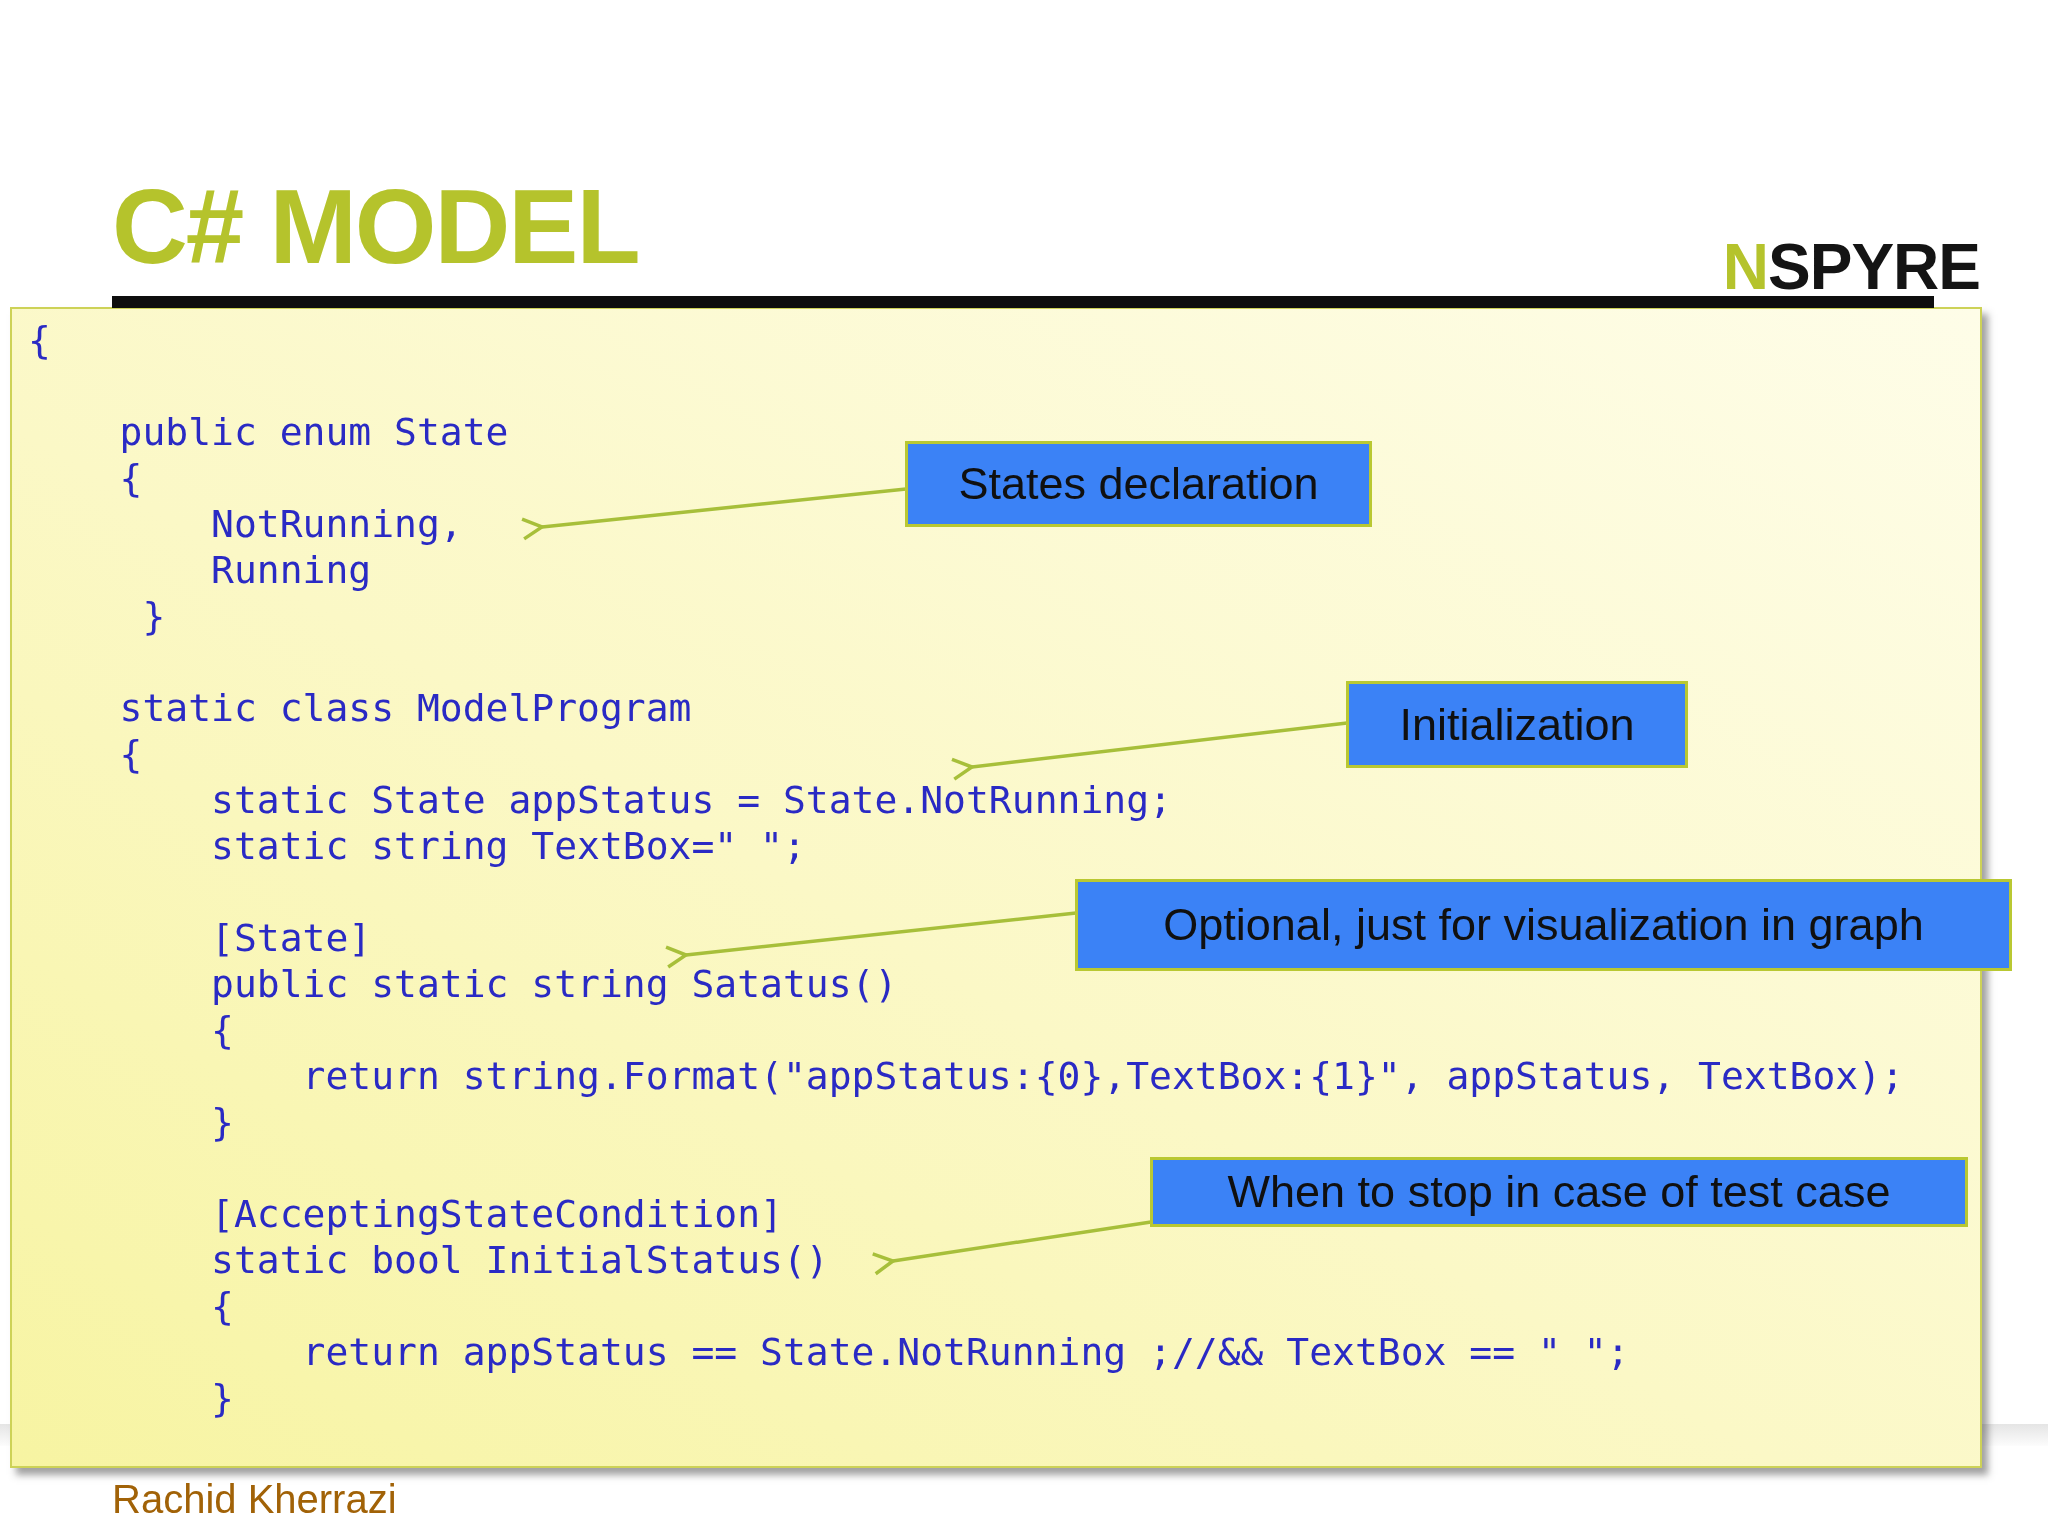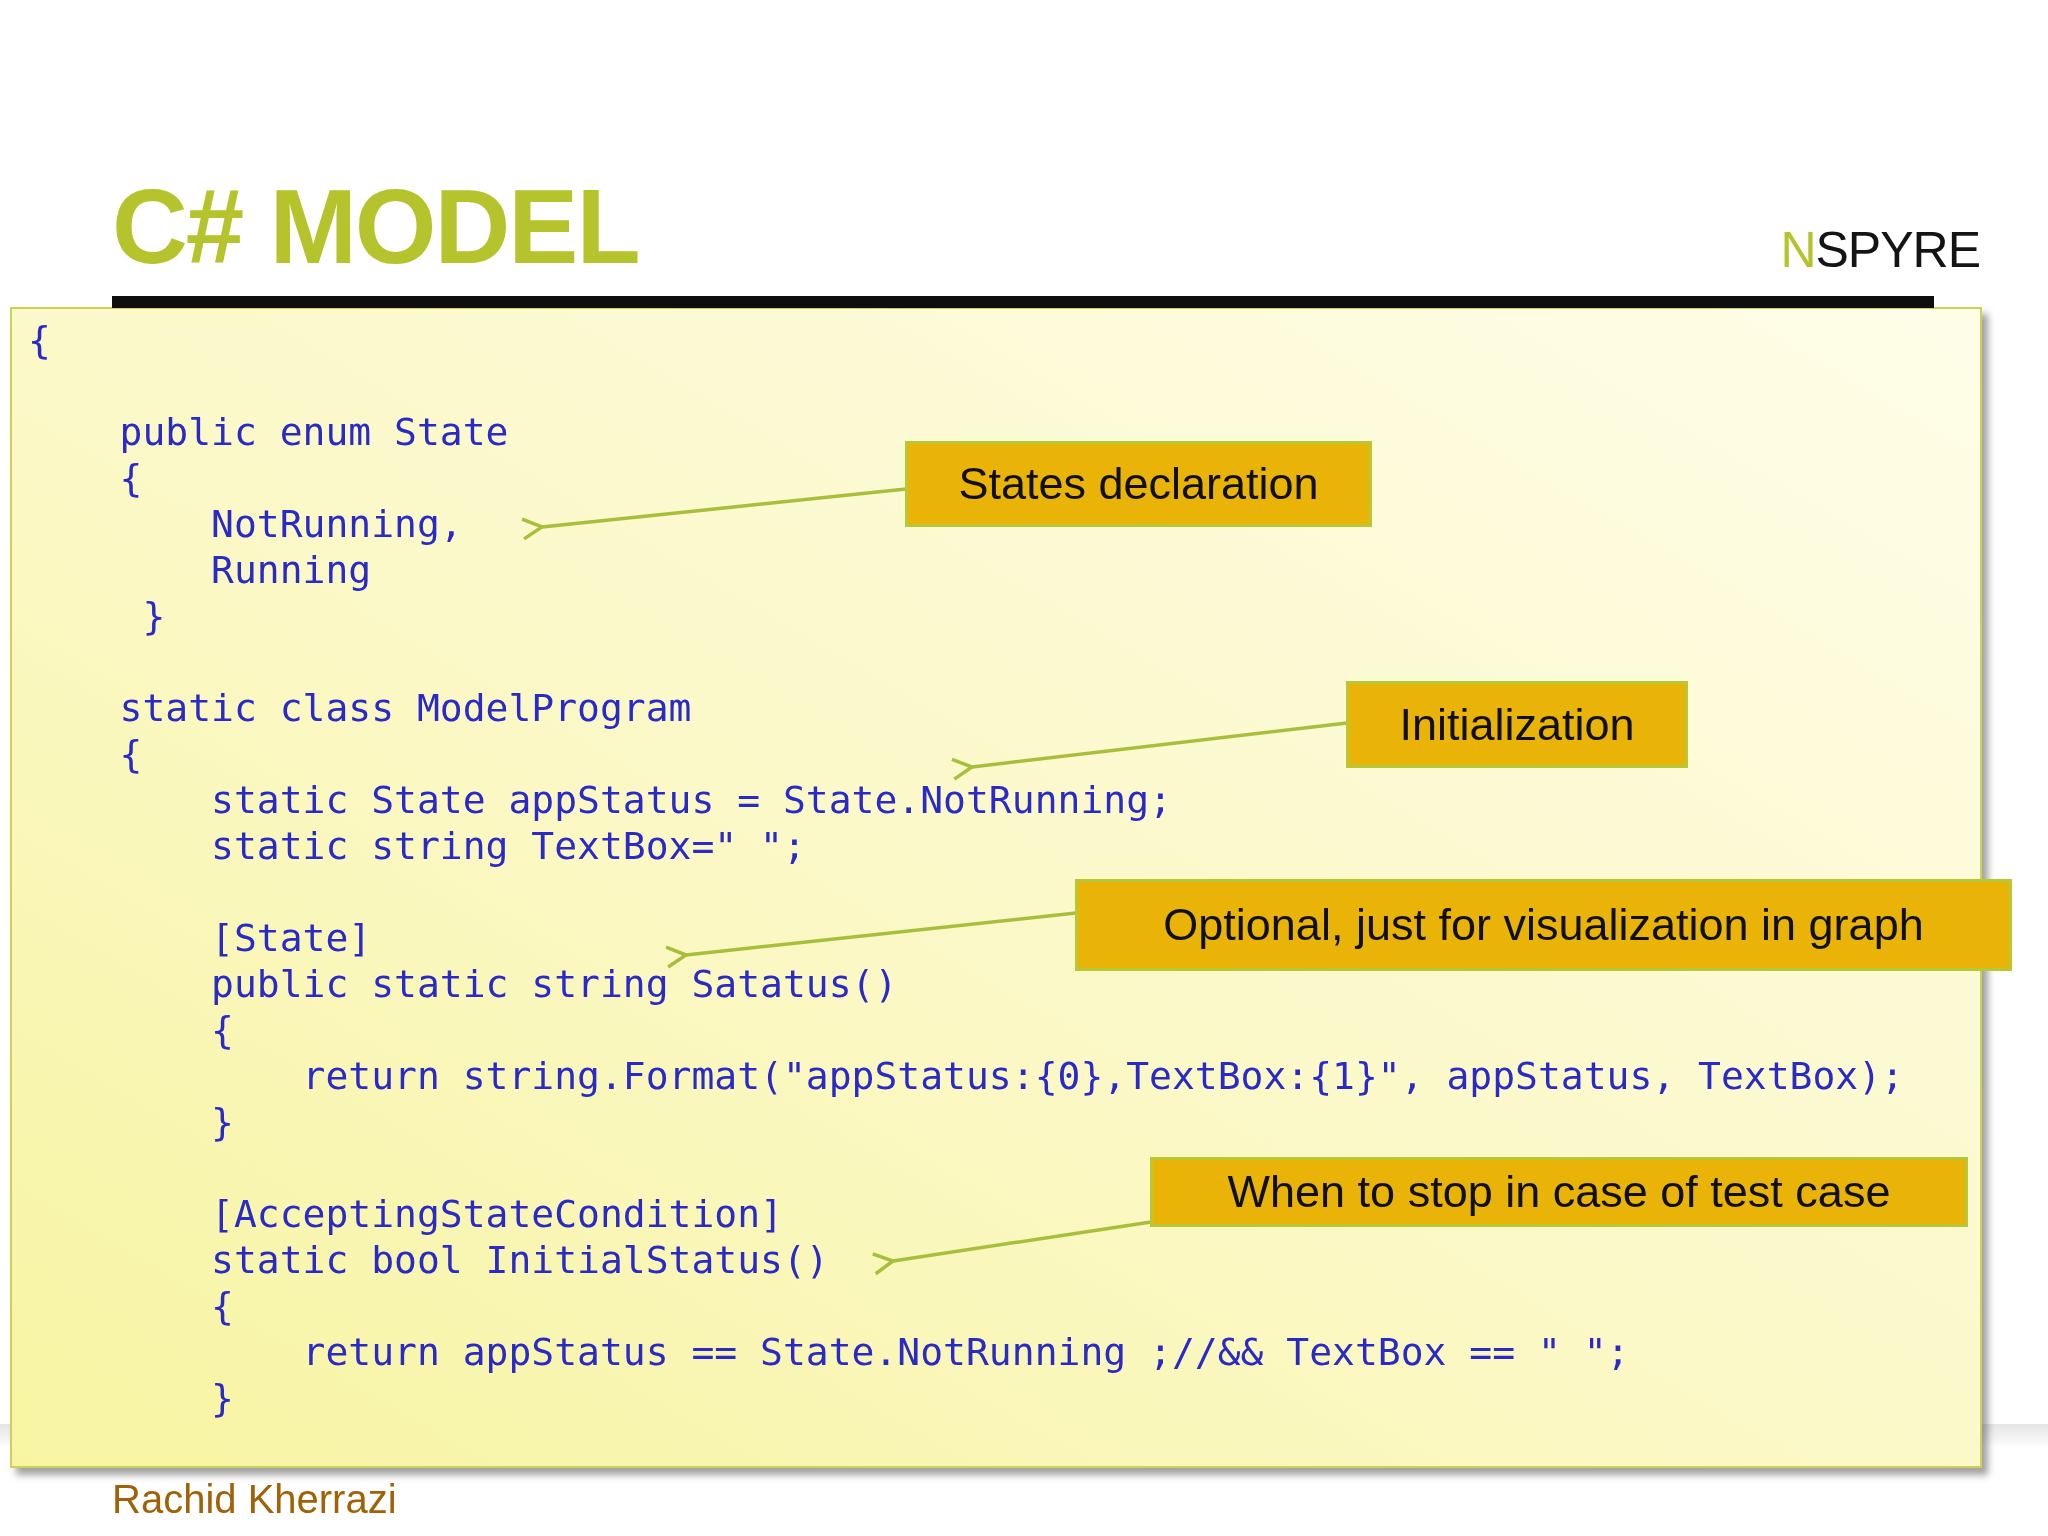--- a/index.html
+++ b/index.html
@@ -13,22 +13,22 @@
 
   
   .slide-title {
     position:absolute; left:112px; top:174px;
     font-size:105px; font-weight:bold; letter-spacing:-2px;
     line-height:1; color:#b5c32c;text-align:right;
   }
 
   
   .logo {
-    position:absolute; top:225px; right:68px;
-    font-size:50px; font-weight:400; letter-spacing:-1px;
+    position:absolute; top:235px; right:68px;
+    font-size:64px; font-weight:700; letter-spacing:-1px;
     line-height:1;
   }
   .logo .logo-n { color:#b5c32c; }
   .logo .logo-rest { color:#141414; }
 
   
   .title-rule {
     position:absolute; left:112px; top:296px;
     width:1822px; height:12px; background:#0e0e0e;
     z-index:3;
@@ -57,21 +57,21 @@
     position:absolute; left:0; top:1424px; width:2048px; height:22px;
     background:linear-gradient(#cfcfcf, #fafafa);
     opacity:0.55; z-index:0;
   }
 
   
   .callout {
     position:absolute;
     box-sizing:border-box;
     border:3px solid #b9c832;
-    background:#eab308;
+    background:#3b82f6;
     color:#101010;
     display:flex; align-items:center; justify-content:center;
     font-size:45px;
     z-index:4;
     white-space:nowrap;
   }
   #callout-states   { left:905px;  top:441px;  width:467px; height:86px; }
   #callout-init     { left:1346px; top:681px;  width:342px; height:87px; }
   #callout-optional { left:1075px; top:879px;  width:937px; height:92px; }
   #callout-stop     { left:1150px; top:1157px; width:818px; height:70px; }

